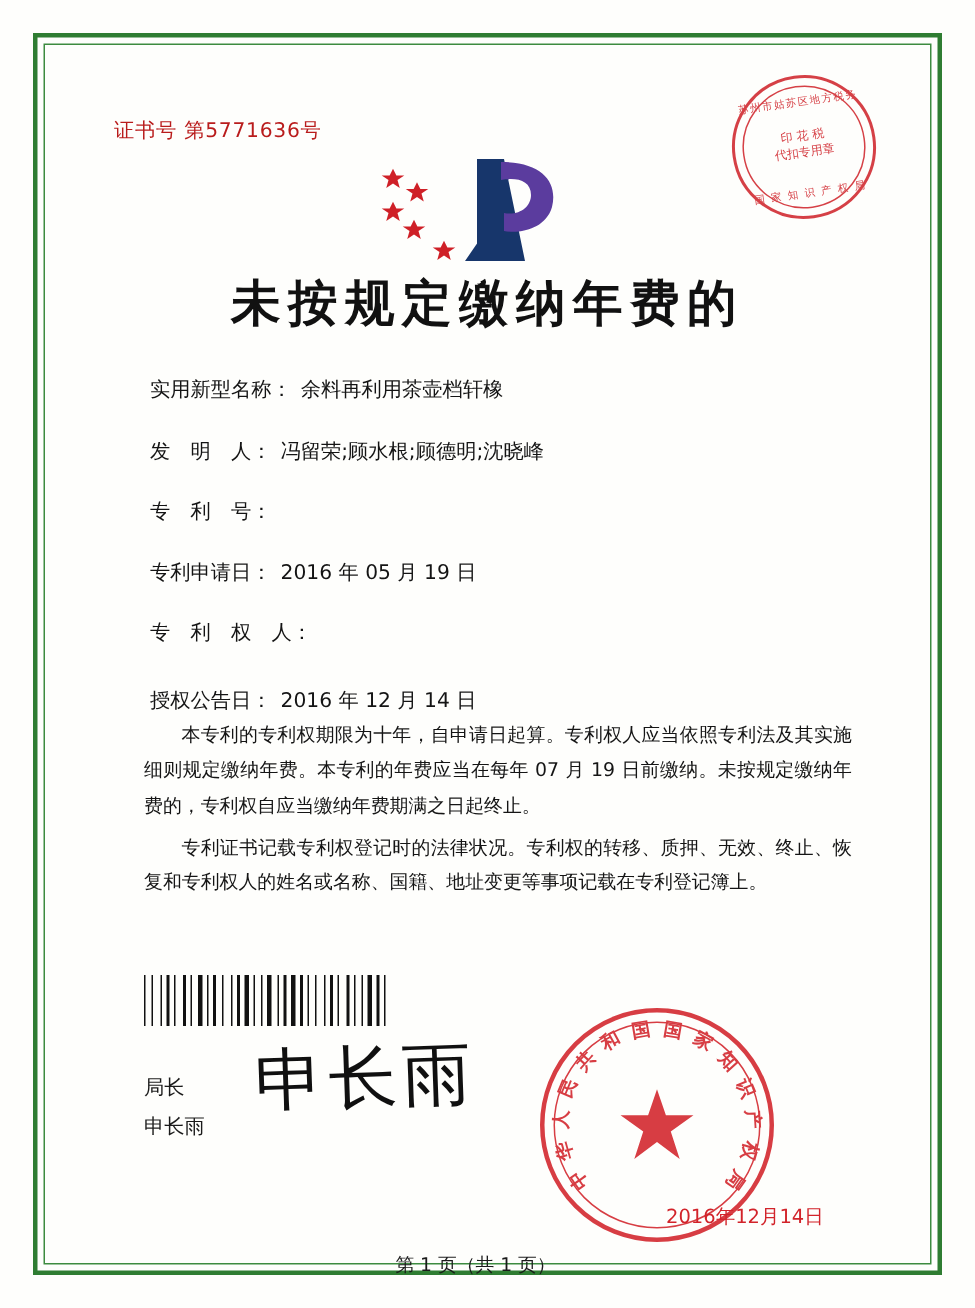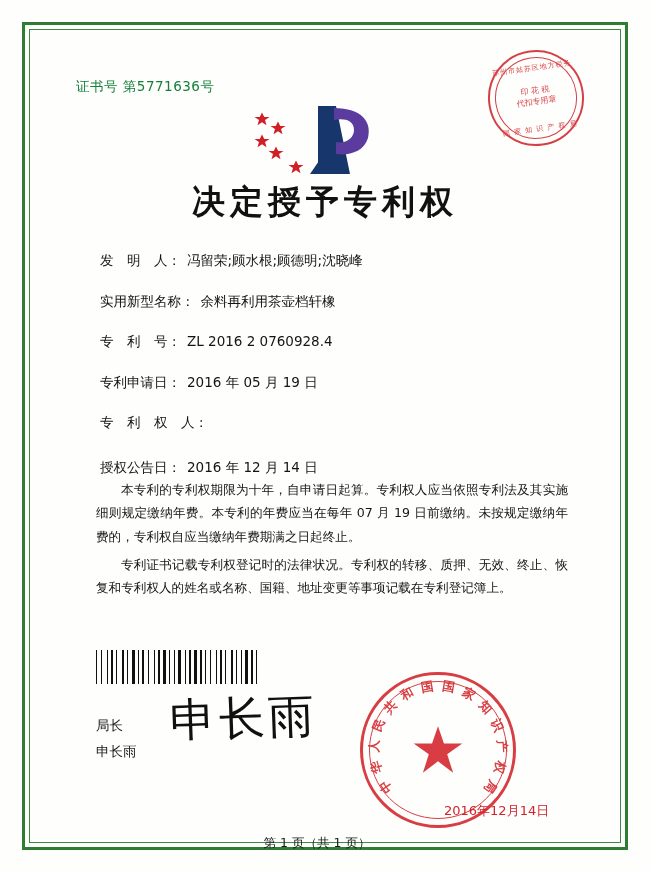--- a/index.html
+++ b/index.html
@@ -43,21 +43,21 @@
     top: 40px;
     right: 40px;
     bottom: 40px;
   }
   .cert-no {
     position: absolute;
     left: 36px;
     top: 38px;
     font-size: 13.5px;
     letter-spacing: 0.5px;
-    color: #15803d;
+    color: #b91c1c;
   }
   
   .round-stamp-top {
     position: absolute;
     right: 26px;
     top: 10px;
     width: 92px;
     height: 92px;
     border-radius: 50%;
     border: 2px solid #cf2027;
@@ -273,34 +273,33 @@
         <polygon points="8,30 11,36 18,36 12,40 14,47 8,43 2,47 4,40 -2,36 5,36" transform="translate(6,-8) scale(0.75)"></polygon>
         <polygon points="8,30 11,36 18,36 12,40 14,47 8,43 2,47 4,40 -2,36 5,36" transform="translate(6,14) scale(0.75)"></polygon>
         <polygon points="8,30 11,36 18,36 12,40 14,47 8,43 2,47 4,40 -2,36 5,36" transform="translate(22,1) scale(0.75)"></polygon>
         <polygon points="8,30 11,36 18,36 12,40 14,47 8,43 2,47 4,40 -2,36 5,36" transform="translate(20,26) scale(0.75)"></polygon>
         <polygon points="8,30 11,36 18,36 12,40 14,47 8,43 2,47 4,40 -2,36 5,36" transform="translate(40,40) scale(0.75)"></polygon>
       </g>
       <path d="M68 8 L68 72 L82 72 L82 44 L60 76 L100 76 L86 8 Z" fill="#17366b"></path>
       <path d="M84 10 C112 10 122 24 118 40 C114 54 98 58 86 56 L86 44 C96 46 104 40 104 32 C104 22 94 20 84 22 Z" fill="#5b3c9e"></path>
     </svg>
 
-    <div class="title">决定授予专利权</div>
+    <div class="title">未按规定缴纳年费的</div>
 
     <div class="fields">
+      <div class="field-row">
+        <span class="field-label">实用新型名称：</span>
+        <span class="field-value">余料再利用茶壶档轩橡</span>
+      </div>
       <div class="field-row">
         <span class="field-label">发　明　人：</span>
         <span class="field-value">冯留荣;顾水根;顾德明;沈晓峰</span>
       </div>
       <div class="field-row">
-        <span class="field-label">实用新型名称：</span>
-        <span class="field-value">余料再利用茶壶档轩橡</span>
-      </div>
-      <div class="field-row">
         <span class="field-label">专　利　号：</span>
-        <span class="field-value">ZL 2016 2 0760928.4</span>
       </div>
       <div class="field-row">
         <span class="field-label">专利申请日：</span>
         <span class="field-value">2016 年 05 月 19 日</span>
       </div>
       <div class="field-row wide">
         <span class="field-label">专　利　权　人：</span>
       </div>
       <div class="field-row">
         <span class="field-label">授权公告日：</span>

